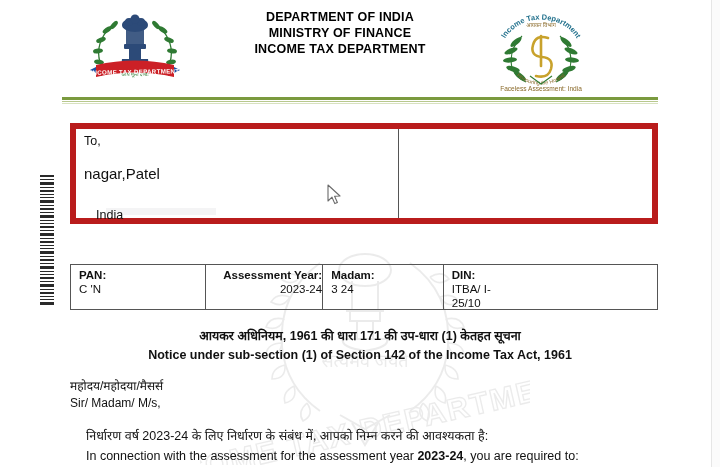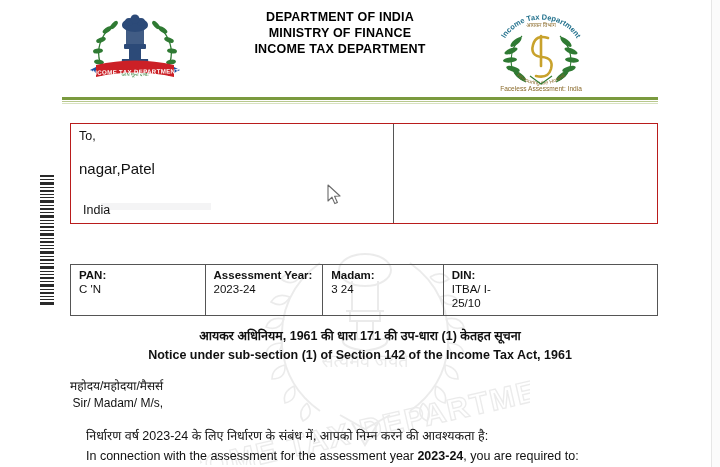--- a/index.html
+++ b/index.html
@@ -106,21 +106,21 @@
     z-index: 4;
   }
 
   
   .addr-table {
     position: absolute;
     left: 70px;
     top: 123px;
     width: 588px;
     height: 101px;
-    border: 1px solid #b91c1c;
+    border: 6px solid #b91c1c;
     box-sizing: border-box;
     z-index: 3;
     background: transparent;
   }
   .addr-divider {
     position: absolute;
     left: 322px;
     top: 0;
     width: 1px;
     height: 100%;
@@ -145,62 +145,62 @@
   .addr-redact {
     position: absolute;
     left: 30px;
     top: 79px;
     width: 110px;
     height: 7px;
     background: #f4f4f5;
   }
   .addr-india {
     position: absolute;
-    left: 12px;
+    left: 20px;
     top: 79px;
     font-size: 12.5px;
     color: #111;
   }
 
   
   .cursor {
     position: absolute;
     left: 327px;
     top: 184px;
     z-index: 9;
     pointer-events: none;
   }
 
   
   .pan-table {
     position: absolute;
     left: 70px;
     top: 264px;
     width: 588px;
-    height: 52px;
+    height: 46px;
     border: 1px solid #555;
     box-sizing: border-box;
     display: flex;
     z-index: 3;
     background: transparent;
   }
   .pan-cell {
     position: relative;
     box-sizing: border-box;
     padding: 3px 0 0 8px;
     border-right: 1px solid #555;
     font-size: 11.5px;
     font-weight: bold;
     color: #111;
     line-height: 14px;
     overflow: hidden;
   }
   .pan-cell:last-child { border-right: none; }
   .c-pan  { width: 135px; }
-  .c-ay   { width: 118px; }
+  .c-ay   { width: 118px; text-align: right; }
   .c-date { width: 121px; }
   .c-din  { width: 214px; }
   .pan-val { font-weight: normal; white-space: nowrap; }
 
   
   .notice-title {
     position: absolute;
     left: 62px;
     top: 327px;
     width: 596px;
@@ -224,21 +224,20 @@
   .salutation {
     position: absolute;
     left: 70px;
     top: 378px;
     z-index: 3;
   }
   .salutation div {
     font-size: 12px;
     color: #111;
     line-height: 17px;
-    text-align: right;
   }
 
   
   .body-para {
     position: absolute;
     left: 86px;
     top: 426px;
     width: 600px;
     z-index: 3;
   }

